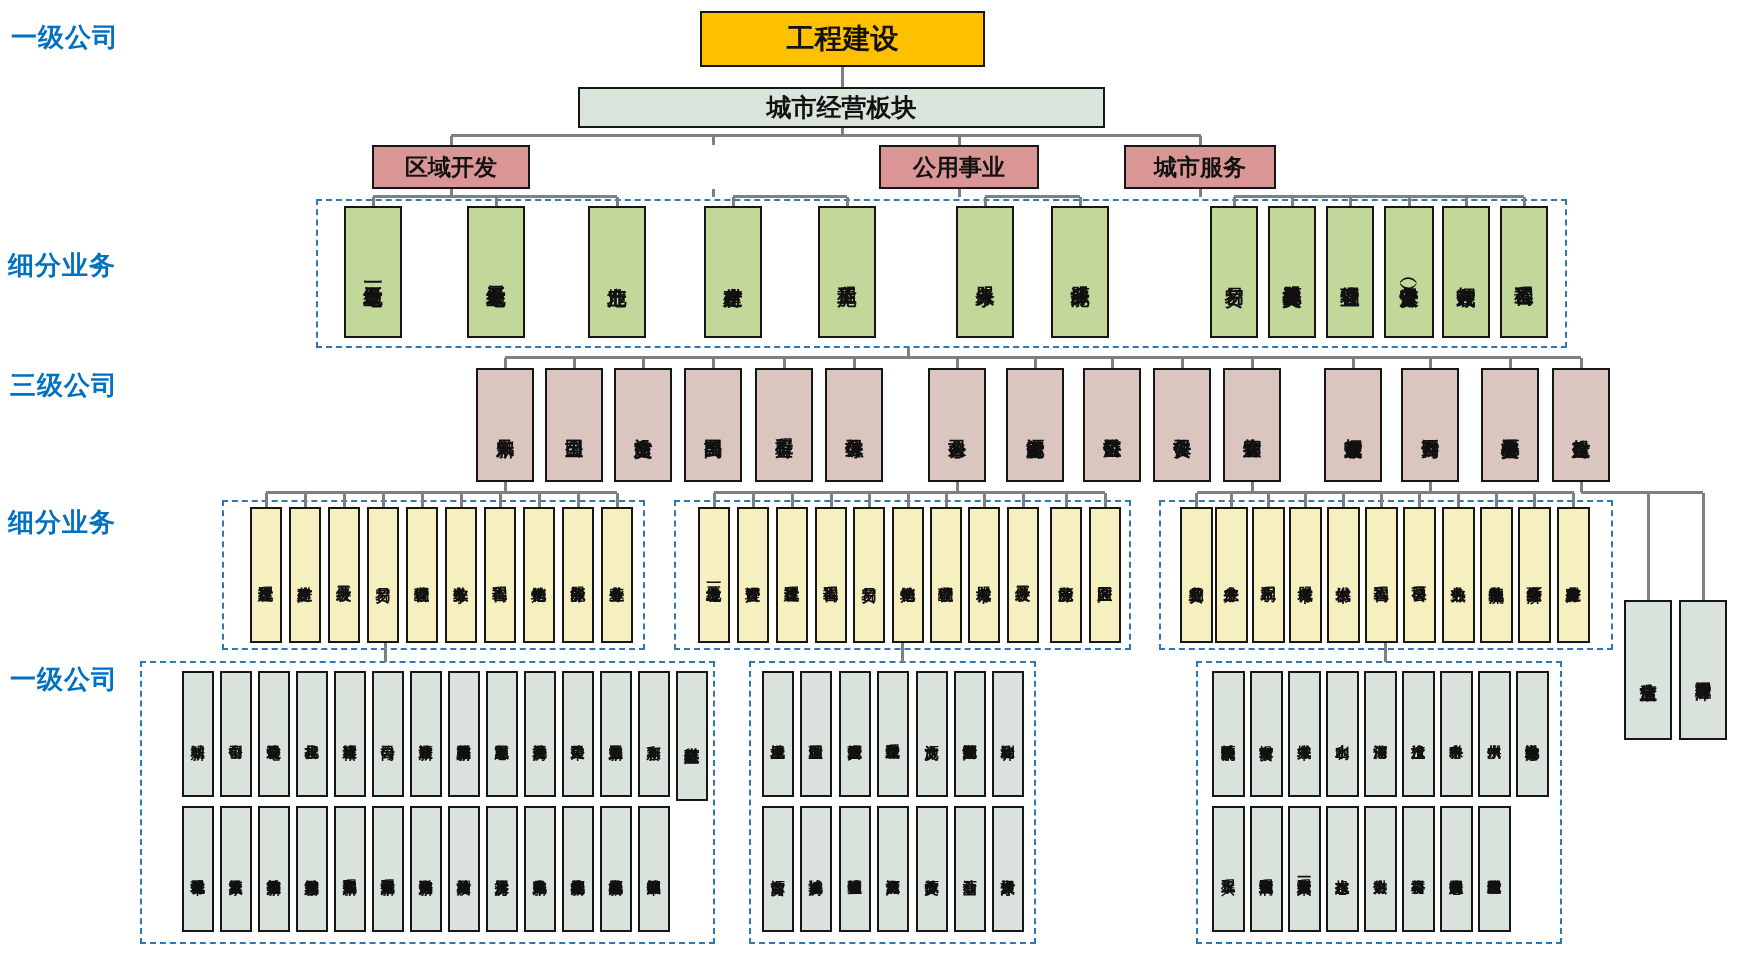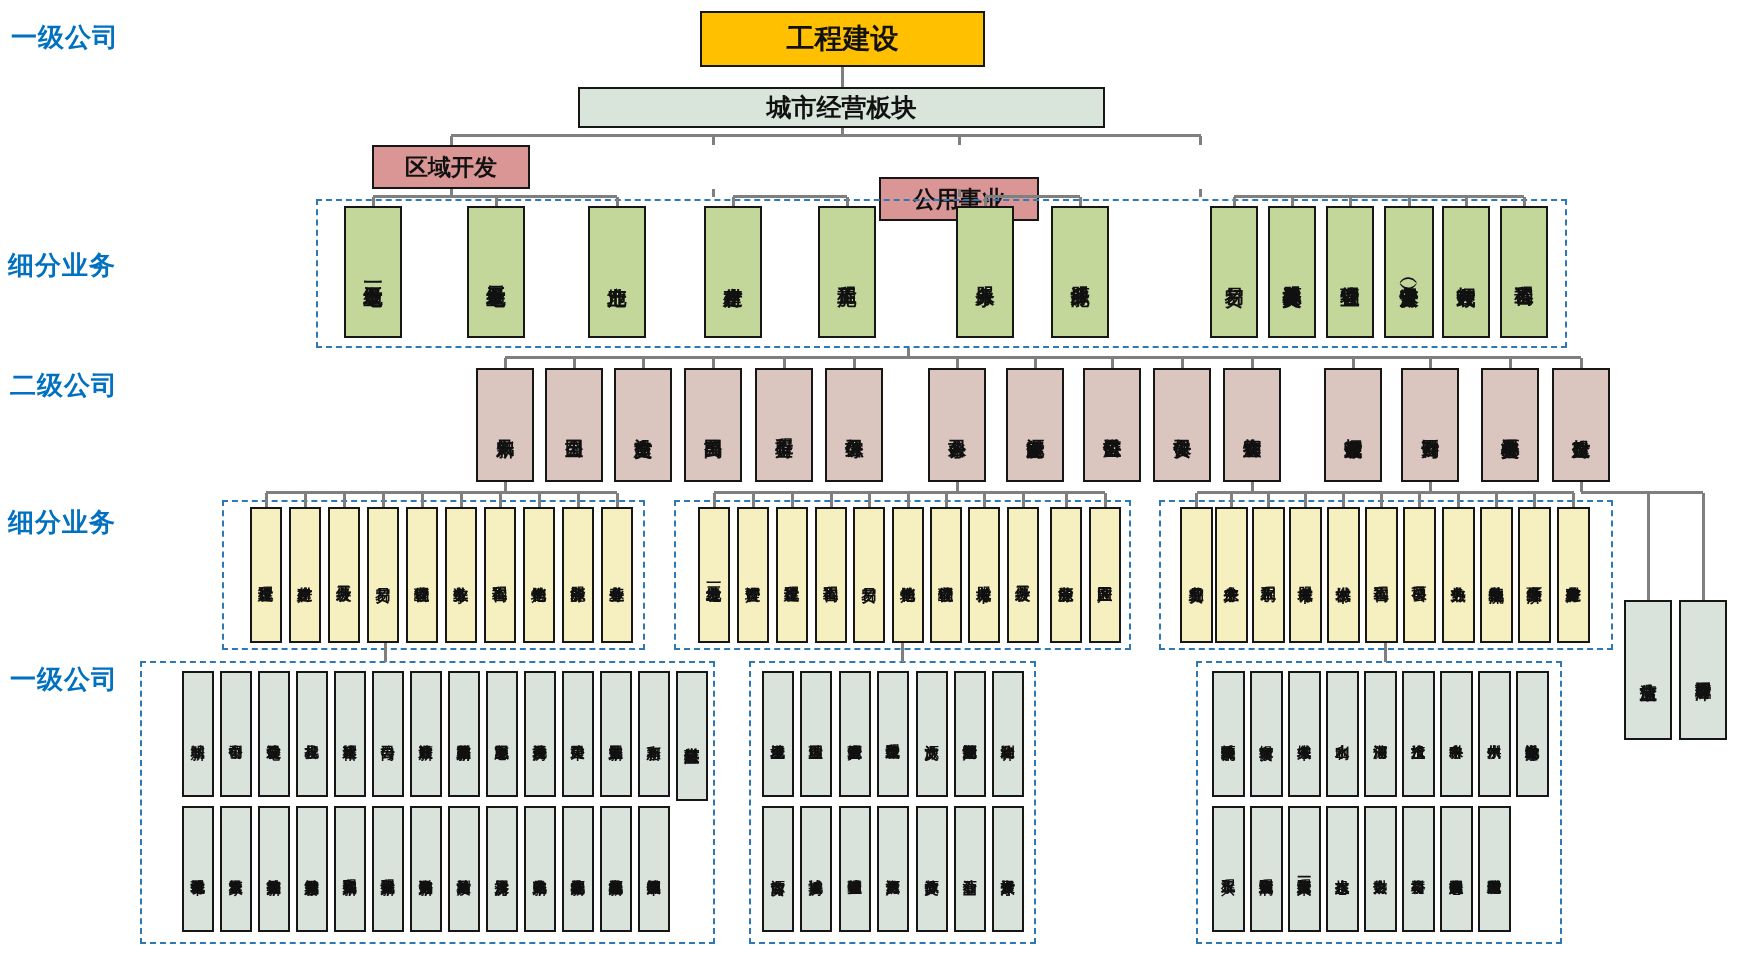--- a/index.html
+++ b/index.html
@@ -11,27 +11,28 @@
   .line{position:absolute;background:#7f7f7f;}
   .dash{position:absolute;border:2px dashed #2e78b5;box-sizing:border-box;}
   .rlabel{position:absolute;color:#0070C0;font-weight:bold;font-size:26px;letter-spacing:1px;}
 </style>
 </head>
 <body>
 
 <div id="stage">
   <div class="rlabel" style="left:11px;top:20px">一级公司</div>
   <div class="rlabel" style="left:8px;top:248px">细分业务</div>
-  <div class="rlabel" style="left:10px;top:368px">二级公司</div>
+  <div class="rlabel" style="left:10px;top:368px">三级公司</div>
   <div class="rlabel" style="left:8px;top:505px">细分业务</div>
   <div class="rlabel" style="left:10px;top:662px">一级公司</div>
 <div class="box" style="left: 700px; top: 11px; width: 285px; height: 56px; background: rgb(255, 192, 0); font-size: 28px;">工程建设</div>
     <div class="box" style="left: 578px; top: 87px; width: 527px; height: 41px; background: rgb(217, 228, 219); font-size: 25px;">城市经营板块</div>
     <div class="box" style="left: 372px; top: 145px; width: 158px; height: 44px; background: rgb(217, 150, 148); font-size: 23px;">区域开发</div>
-    <div class="box" style="left: 879px; top: 145px; width: 160px; height: 44px; background: rgb(217, 150, 148); font-size: 23px; margin-top: 32px;">公用事业</div>
+    <div class="box" style="left: 879px; top: 145px; width: 160px; height: 44px; background: rgb(217, 150, 148); font-size: 23px;">公用事业</div>
+    <div class="box" style="left: 1124px; top: 145px; width: 152px; height: 44px; background: rgb(217, 150, 148); font-size: 23px;">城市服务</div>
     <div class="box v" style="left: 344px; top: 206px; width: 58px; height: 132px; background: rgb(196, 215, 155); font-size: 19px;">土地一级开发</div>
     <div class="box v" style="left: 467px; top: 206px; width: 58px; height: 132px; background: rgb(196, 215, 155); font-size: 19px;">土地二级开发</div>
     <div class="box v" style="left: 588px; top: 206px; width: 58px; height: 132px; background: rgb(196, 215, 155); font-size: 19px;">产业地产</div>
     <div class="box v" style="left: 704px; top: 206px; width: 58px; height: 132px; background: rgb(196, 215, 155); font-size: 19px;">建材生产</div>
     <div class="box v" style="left: 818px; top: 206px; width: 58px; height: 132px; background: rgb(196, 215, 155); font-size: 19px;">工程施工</div>
     <div class="box v" style="left: 956px; top: 206px; width: 58px; height: 132px; background: rgb(196, 215, 155); font-size: 19px;">水务服务</div>
     <div class="box v" style="left: 1051px; top: 206px; width: 58px; height: 132px; background: rgb(196, 215, 155); font-size: 19px;">能源服务</div>
     <div class="box v" style="left: 1210px; top: 206px; width: 48px; height: 132px; background: rgb(196, 215, 155); font-size: 19px;">贸易</div>
     <div class="box v" style="left: 1268px; top: 206px; width: 48px; height: 132px; background: rgb(196, 215, 155); font-size: 19px;">公共资源交易服务</div>
     <div class="box v" style="left: 1326px; top: 206px; width: 48px; height: 132px; background: rgb(196, 215, 155); font-size: 19px;">物业管理</div>

